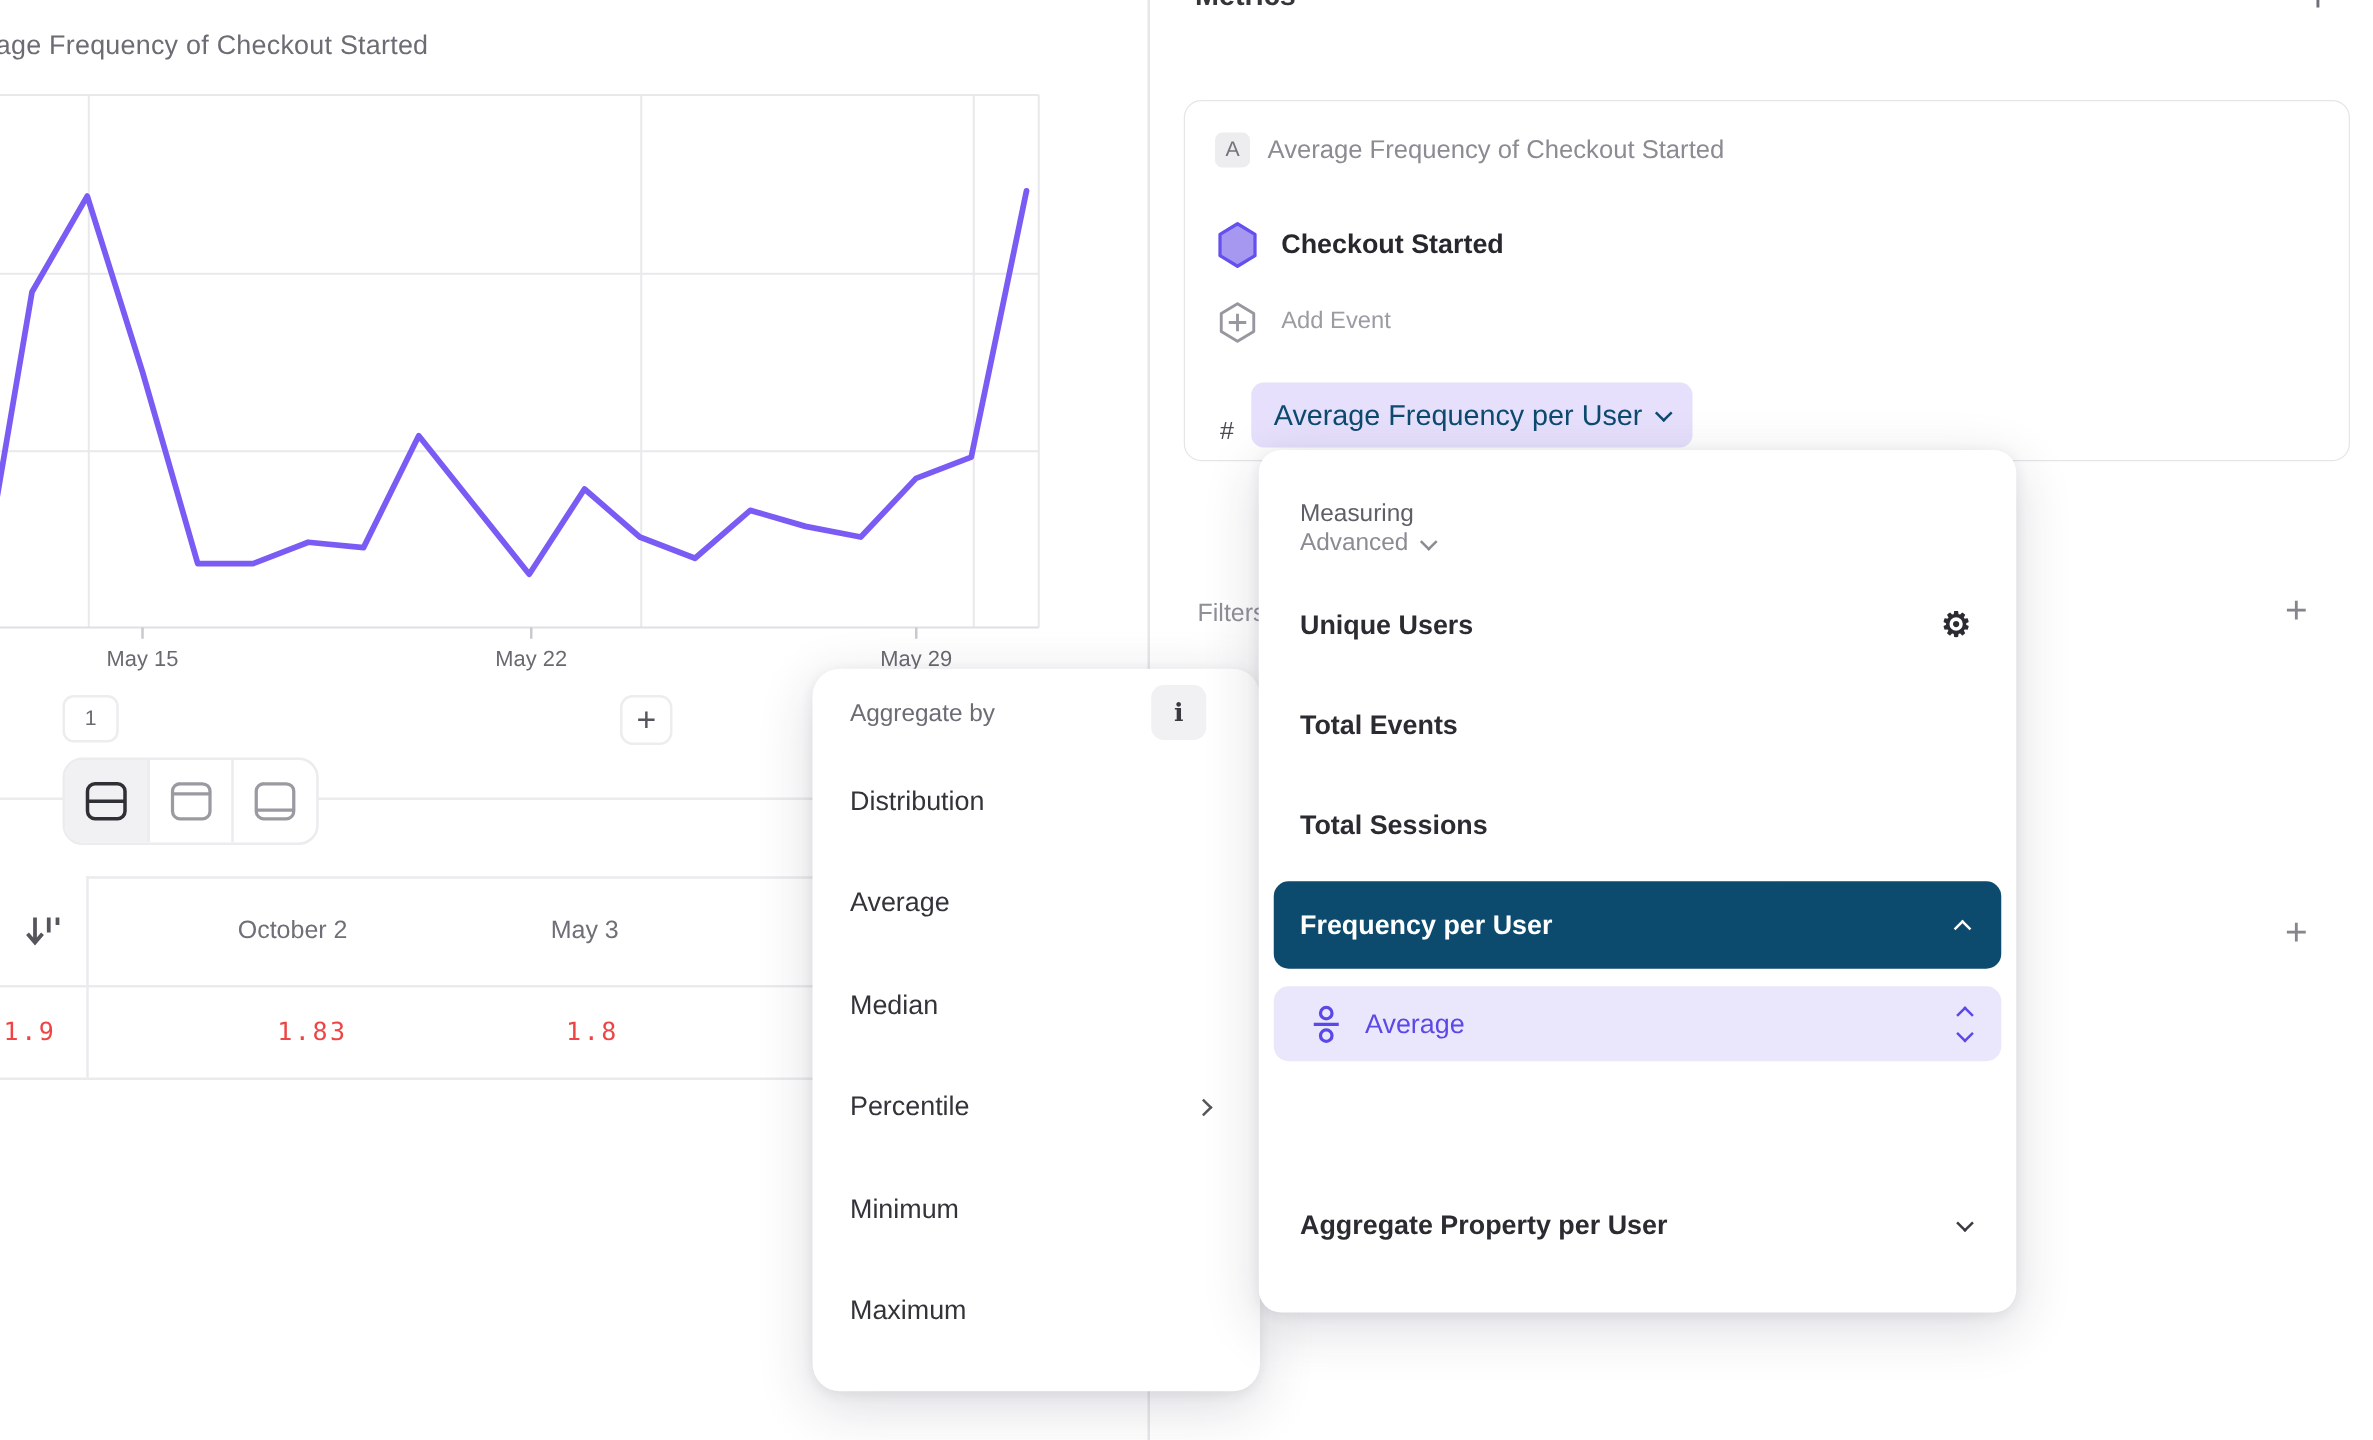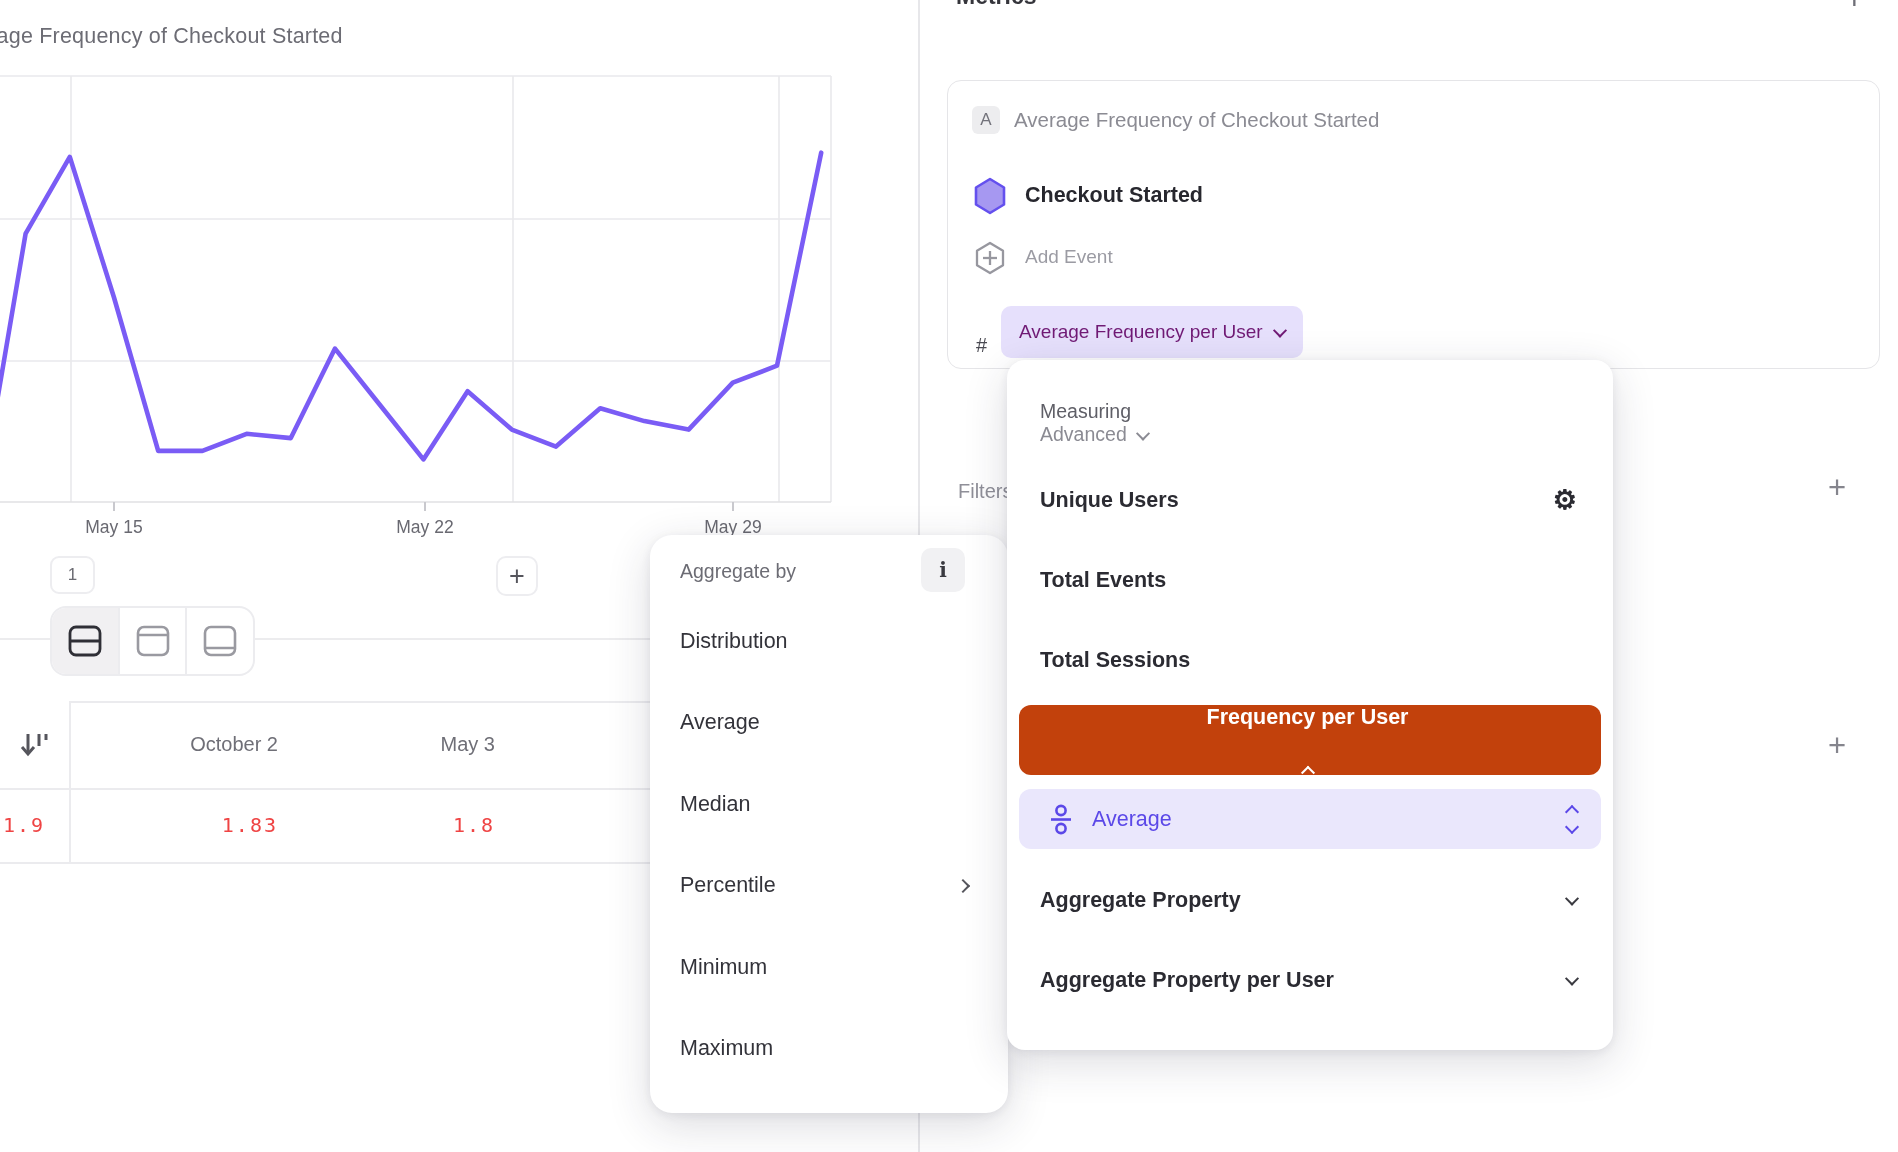--- a/index.html
+++ b/index.html
@@ -38,42 +38,42 @@
   #metric-card{left:947px;top:80px;width:933px;height:289px;border:1.5px solid #e5e5e8;border-radius:14px;box-sizing:border-box;}
   #metric-a-badge{left:24px;top:25px;width:28px;height:28px;background:#ededef;border-radius:6px;
       display:flex;align-items:center;justify-content:center;font-size:17px;color:#73737b;}
   #metric-name{left:66px;top:25px;height:28px;display:flex;align-items:center;font-size:20.5px;color:#8b8b93;}
   #event-hex{left:25px;top:96px;}
   #event-name{left:77px;top:96px;height:36px;display:flex;align-items:center;font-size:21.5px;font-weight:600;color:#27272e;}
   #add-event-icon{left:26px;top:160px;}
   #add-event-label{left:77px;top:160px;height:32px;display:flex;align-items:center;font-size:19px;color:#9b9ba3;}
   #hash-sym{left:28px;top:238px;height:52px;display:flex;align-items:center;font-size:20px;color:#4a4a52;}
   #measure-chip{left:53px;top:225px;height:52px;background:#e6e0fc;border-radius:10px;display:flex;align-items:center;
-      padding:0 18px;font-size:19px;font-weight:500;color:#701a75;gap:12px;}
+      padding:0 18px;font-size:23px;font-weight:500;color:#0c4a6e;gap:12px;}
   #filters-label{left:958px;top:480px;font-size:20px;font-weight:500;color:#8f8f98;}
   .panel-plus{font-size:31px;font-weight:300;color:#85858d;}
 
   
   .popup{background:#fff;box-shadow:0 12px 44px rgba(35,35,60,.16), 0 2px 10px rgba(35,35,60,.08);}
   #agg-popup{left:650px;top:535px;width:358px;height:578px;border-radius:22px;z-index:30;}
   #agg-header{left:30px;top:14px;height:44px;display:flex;align-items:center;font-size:19.5px;color:#6c6c74;}
   #agg-info-btn{left:271px;top:13px;width:44px;height:44px;background:#f1f1f3;border-radius:10px;
       display:flex;align-items:center;justify-content:center;font-family:"DejaVu Serif",serif;font-weight:700;font-size:20px;color:#3a3a40;}
   .agg-item{position:absolute;left:0;width:100%;height:62px;display:flex;align-items:center;box-sizing:border-box;
       padding:0 40px 0 30px;font-size:21.5px;font-weight:500;color:#33333a;justify-content:space-between;}
 
   #meas-popup{left:1007px;top:360px;width:606px;height:690px;border-radius:18px;z-index:40;}
   #meas-row{left:33px;top:40px;right:20px;height:46px;display:flex;align-items:flex-start;justify-content:space-between;position:absolute;flex-direction:column;}
   #meas-label{font-size:19.5px;color:#5f5f67;}
   #adv-toggle{display:flex;align-items:center;gap:11px;font-size:19.5px;color:#8b8b93;}
   .meas-item{position:absolute;left:12px;width:582px;height:64px;display:flex;align-items:center;justify-content:space-between;
       box-sizing:border-box;padding:0 24px 0 21px;font-size:21.5px;font-weight:600;color:#2b2b32;}
-  #meas-selected{left:12px;top:345px;width:582px;height:70px;background:#c2410c;border-radius:12px;position:absolute;
+  #meas-selected{left:12px;top:345px;width:582px;height:70px;background:#0c4a6e;border-radius:12px;position:absolute;
       display:flex;align-items:center;justify-content:space-between;box-sizing:border-box;padding:0 26px 0 21px;
-      font-size:21.5px;font-weight:600;color:#fff;flex-direction:column;}
+      font-size:21.5px;font-weight:600;color:#fff;}
   #meas-subitem{left:12px;top:429px;width:582px;height:60px;background:#eae7fc;border-radius:12px;position:absolute;
       display:flex;align-items:center;box-sizing:border-box;padding:0 24px 0 29px;
       font-size:21.5px;font-weight:500;color:#5b48e8;}
 
   
   .chev{display:inline-block;width:10px;height:10px;border-right:2.5px solid currentColor;border-bottom:2.5px solid currentColor;}
   .chev.down{transform:rotate(45deg) translate(-1px,-1px);}
   .chev.up{transform:rotate(-135deg);}
   .chev.right{transform:rotate(-45deg);}
   .chev.sm{width:8px;height:8px;border-width:2.2px;}
@@ -235,21 +235,17 @@
 <div class="meas-item" style="top: 108px;">
       <span>Unique Users</span>
       <span style="font-size: 27px; color: rgb(43, 43, 50);">⚙</span>
     </div>
     <div class="meas-item" style="top: 188px;">
       <span>Total Events</span>
     </div>
     <div class="meas-item" style="top: 268px;">
       <span>Total Sessions</span>
     </div>
-    <div class="meas-item" style="top: 508px;">
-      <span>Aggregate Property</span>
-      <span class="chev down sm" style="color: rgb(58, 58, 64);"></span>
-    </div>
     <div class="meas-item" style="top: 588px;">
       <span>Aggregate Property per User</span>
       <span class="chev down sm" style="color: rgb(58, 58, 64);"></span>
     </div>
   </div>
 
 </body></html>

